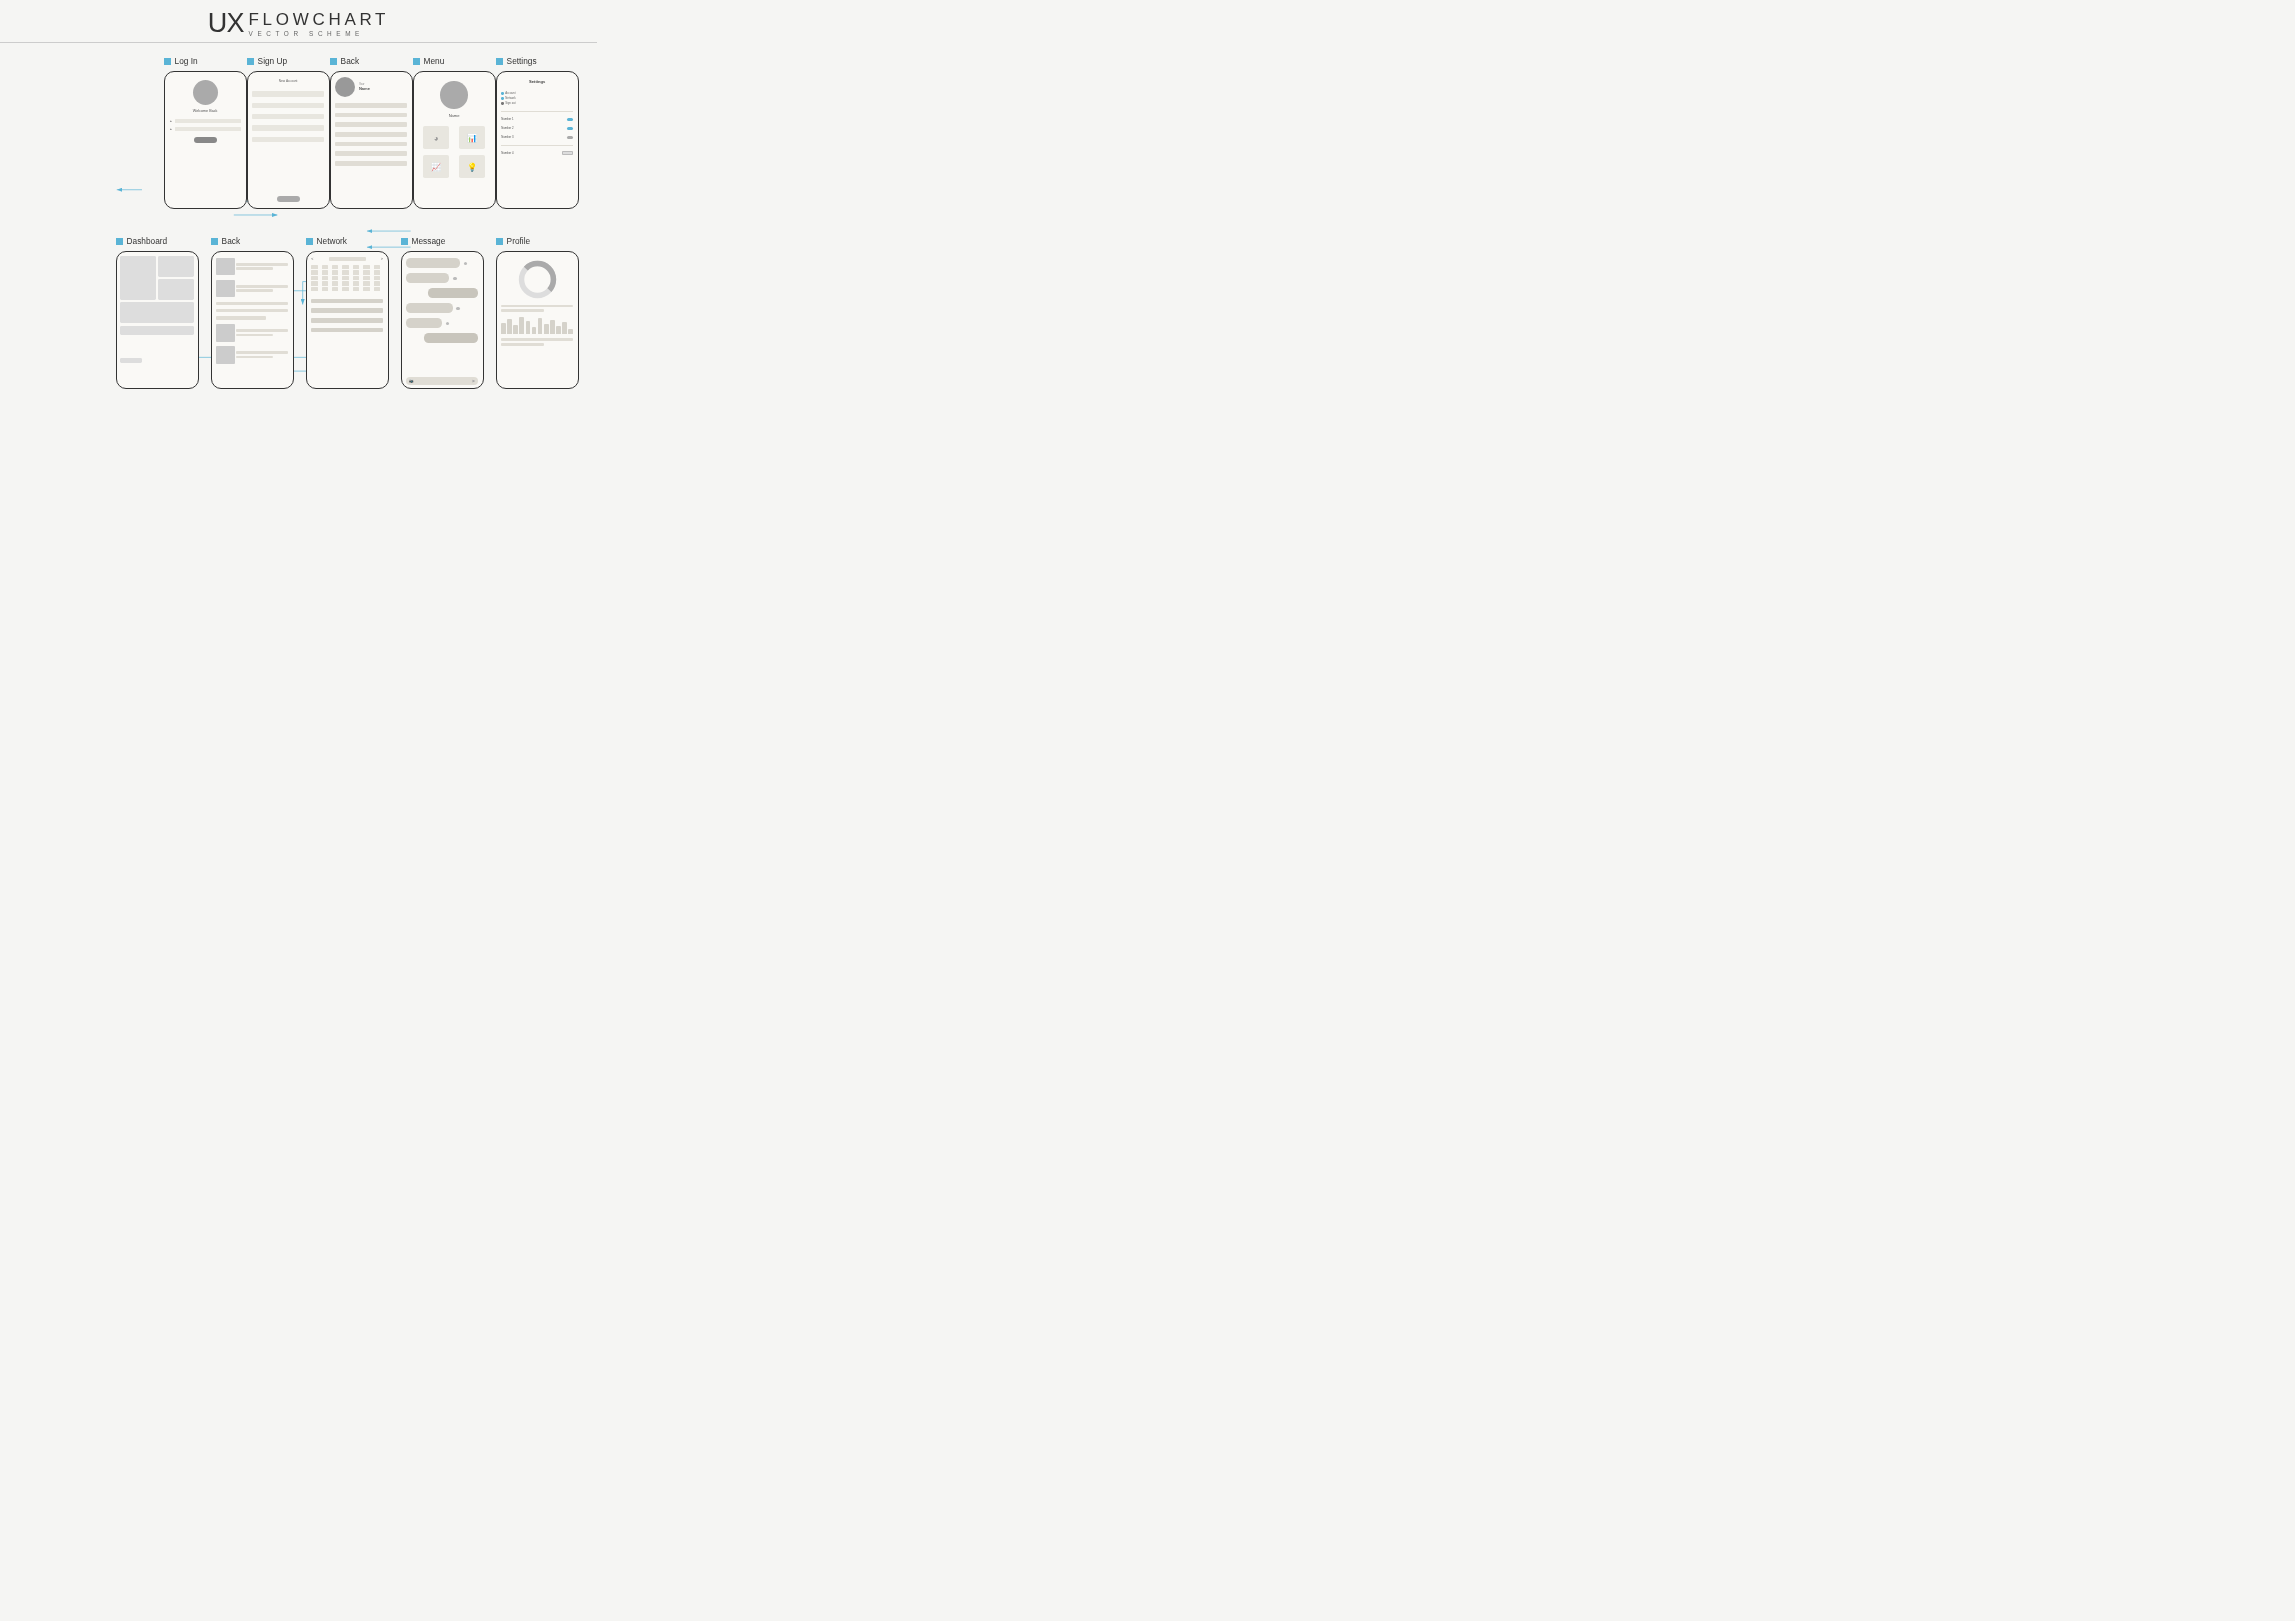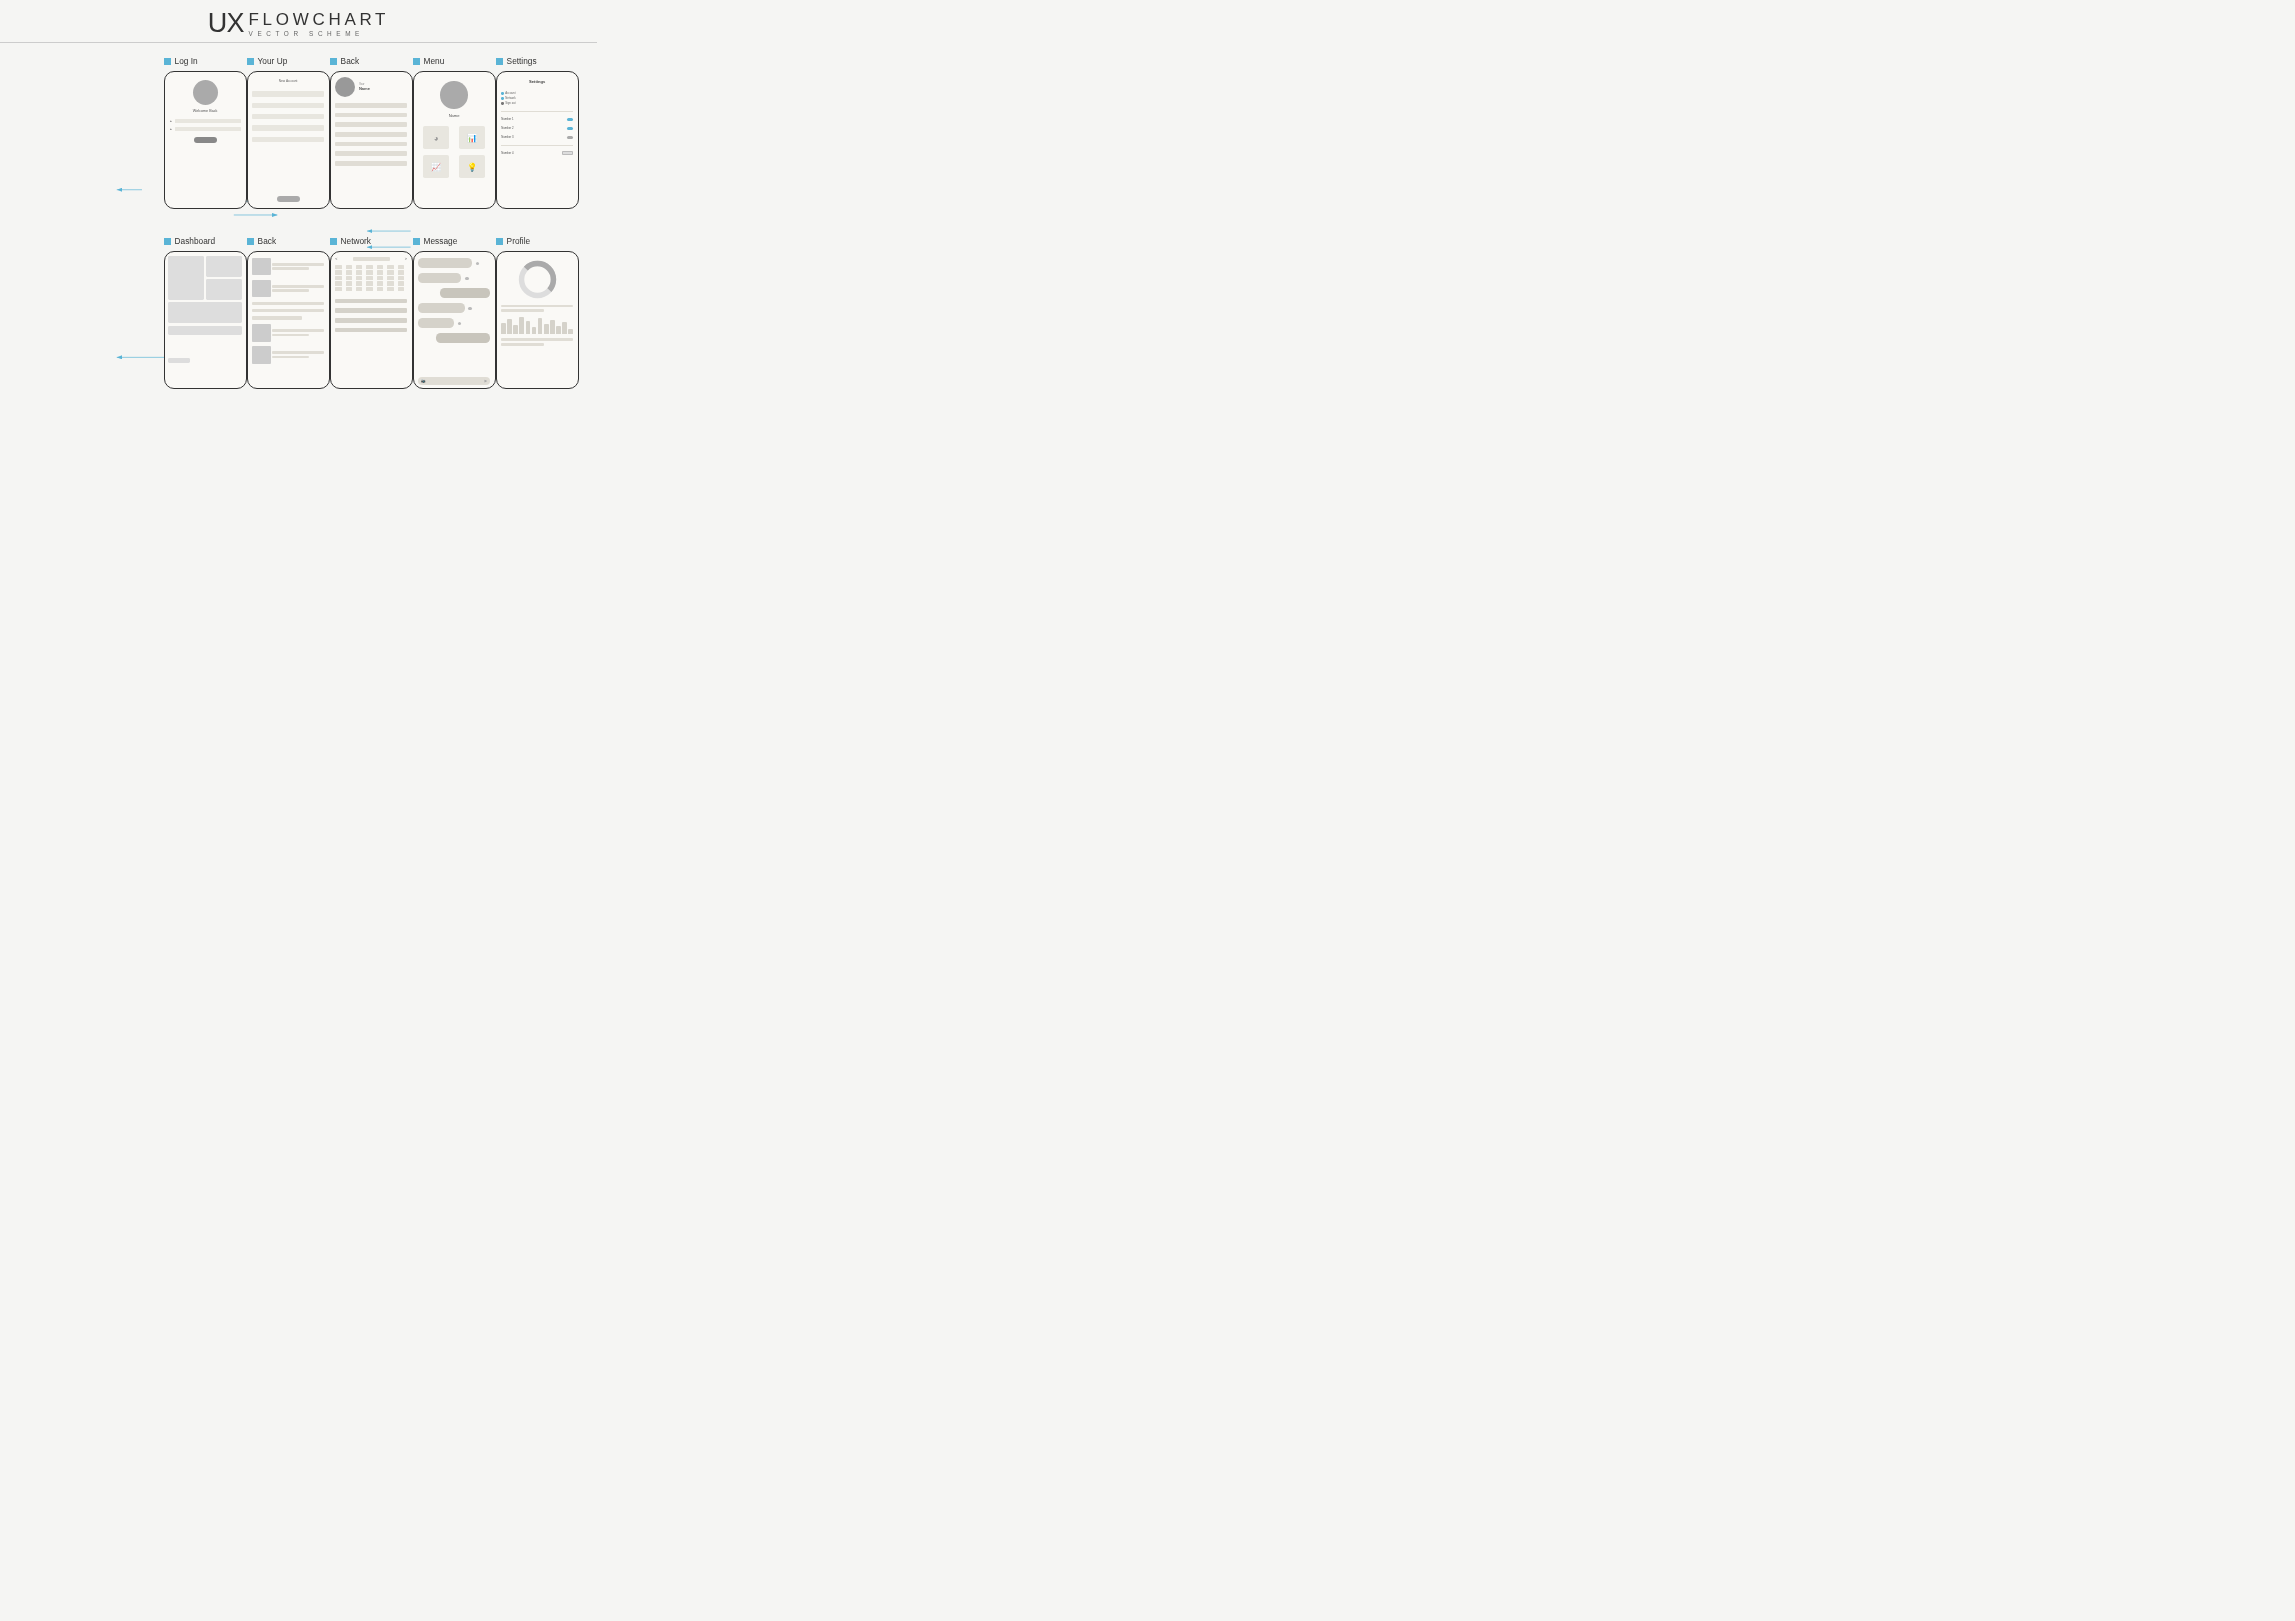--- a/index.html
+++ b/index.html
@@ -493,21 +493,21 @@
               <div class="field-bar"></div>
             </div>
             <div class="login-btn"></div>
           </div>
         </div>
       </div>
 
       <div class="section">
         <div class="section-label">
           <div class="label-square"></div>
-          <span>Your Up</span>
+          <span>Sign Up</span>
         </div>
         <div class="phone">
           <div class="phone-inner">
             <div class="signup-title">New Account</div>
             <div class="signup-field"></div>
             <div class="signup-field"></div>
             <div class="signup-field"></div>
             <div class="signup-field"></div>
             <div class="signup-field"></div>
             <div style="flex:1"></div>
@@ -601,21 +601,21 @@
             <div class="settings-row">
               <span>Number 4</span>
               <div style="width:11px;height:3.2px;background:#ddd;border-radius:0.9px;border:0.5px solid #bbb;"></div>
             </div>
           </div>
         </div>
       </div>
 
     </div>
 
-    <div class="row" id="row2" style="margin-top: 2px;">
+    <div class="row" id="row2" style="margin-top: 2px; gap: 12px;">
 
       <div class="section">
         <div class="section-label">
           <div class="label-square"></div>
           <span>Dashboard</span>
         </div>
         <div class="phone">
           <div class="phone-inner" style="display:grid;grid-template-columns:1fr 1fr;gap:2.3px;padding:3.7px;">
             <div style="background:#ddd;border-radius:1.4px;grid-column:1;grid-row:1/3;"></div>
             <div style="background:#ddd;border-radius:1.4px;"></div>

